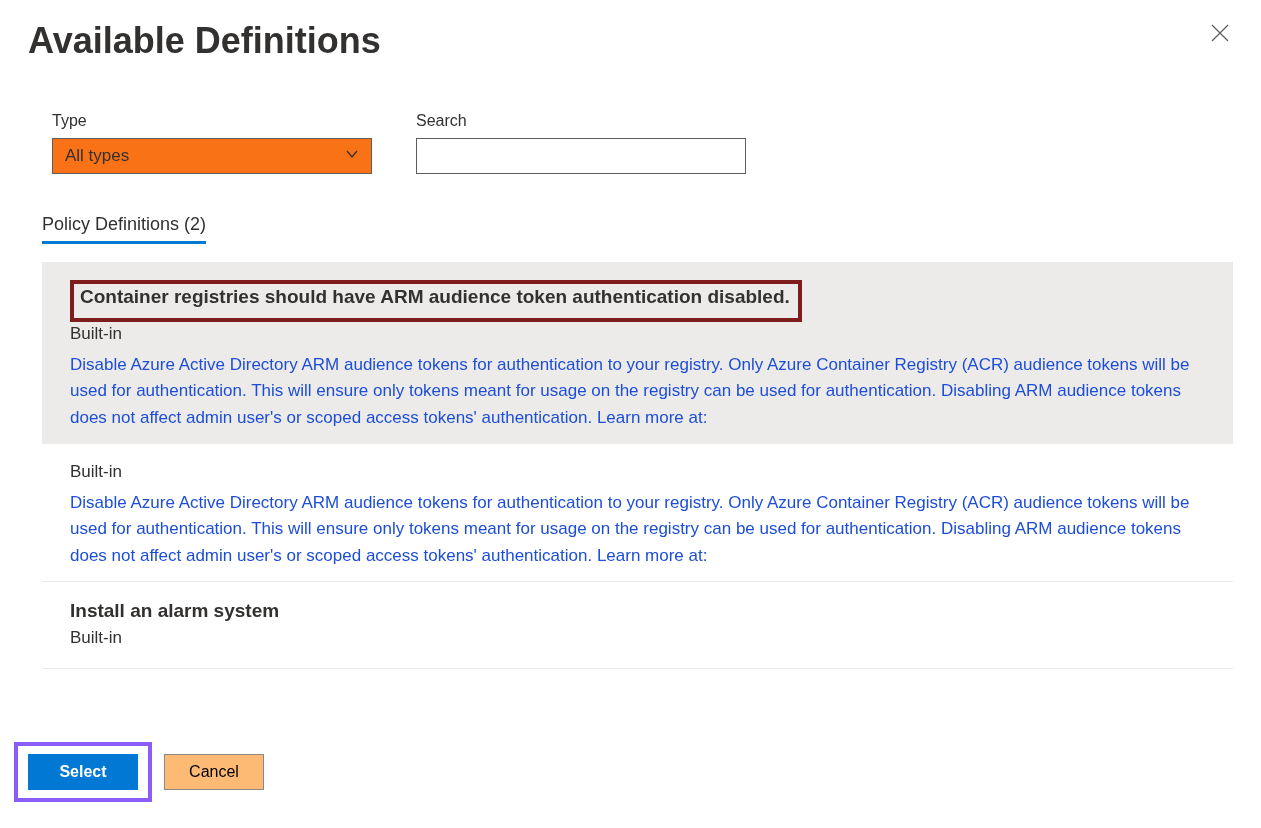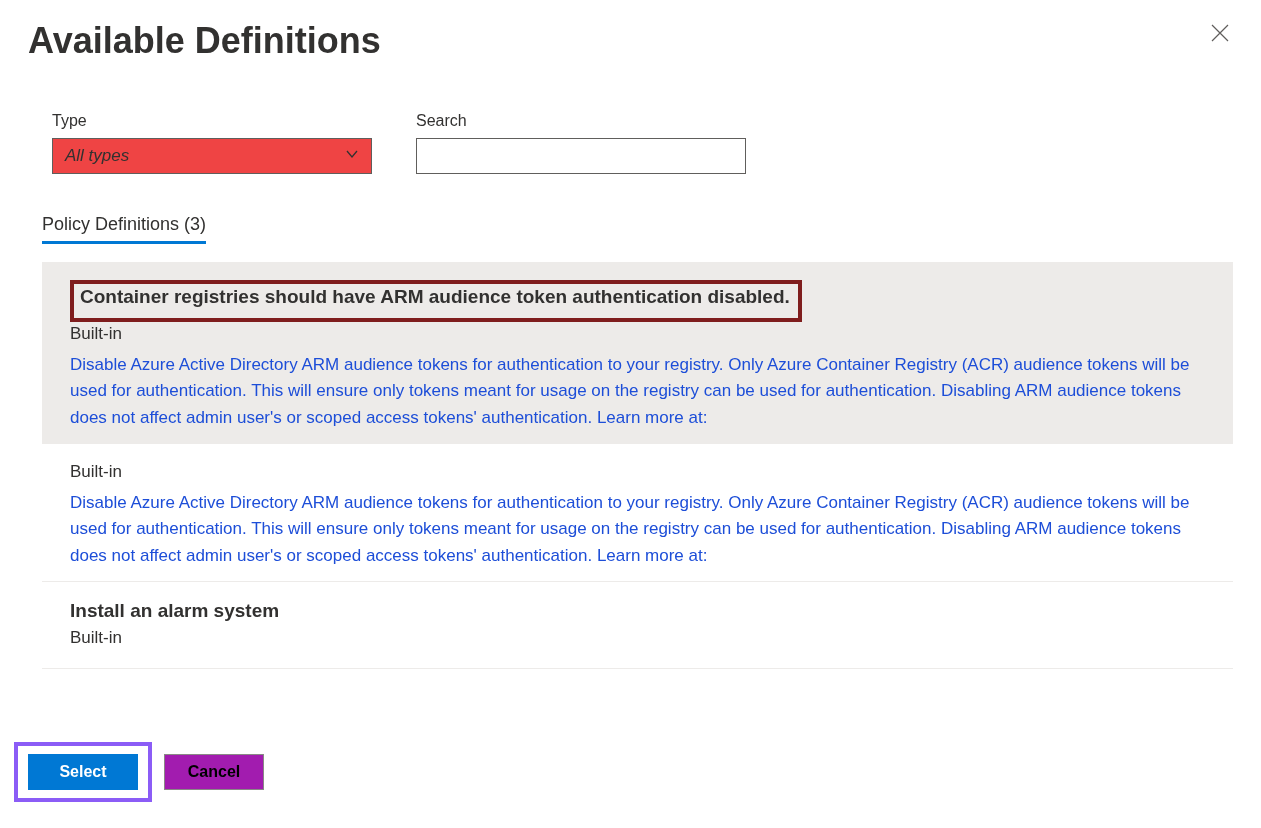--- a/index.html
+++ b/index.html
@@ -55,28 +55,27 @@
     }
     .filter-label {
       font-size: 16px;
       color: #323130;
       margin-bottom: 8px;
     }
     .type-select {
       width: 320px;
       height: 36px;
       border: 1px solid #605e5c;
-      background: #ef4444;
+      background: #f97316;
       padding: 0 12px;
       font-size: 17px;
       display: flex;
       align-items: center;
       justify-content: space-between;
       cursor: pointer;
-      font-style: italic;
     }
     .chevron-down {
       display: inline-block;
     }
     .search-input {
       width: 330px;
       height: 36px;
       border: 1px solid #605e5c;
       padding: 0 12px;
       font-size: 16px;
@@ -163,23 +162,23 @@
     .footer-highlight {
       border: 4px solid #8b5cf6;
       padding: 8px 10px;
       display: inline-flex;
     }
     .btn {
       height: 36px;
       padding: 0 20px;
       font-size: 16px;
       border: 1px solid #8a8886;
-      background: #a21caf;
-      cursor: pointer;
-      font-weight: 700;
+      background: #fdba74;
+      cursor: pointer;
+      font-weight: 400;
     }
     .btn-primary {
       background: #0078d4;
       color: #ffffff;
       border: 1px solid #0078d4;
       font-weight: 600;
       min-width: 110px;
     }
     .btn-secondary {
       min-width: 100px;
@@ -212,21 +211,21 @@
         </span>
       </div>
     </div>
     <div class="filter-group">
       <label class="filter-label">Search</label>
       <input class="search-input" type="text" value="" style="">
     </div>
   </div>
 
   <div class="tabs">
-    <span class="tab">Policy Definitions (3)</span>
+    <span class="tab">Policy Definitions (2)</span>
   </div>
 
   <div class="list-container">
     <div class="list-scroll">
 
       <div class="list-item selected">
         <div class="highlight-box">
           <span class="item-title">Container registries should have ARM audience token authentication disabled.</span>
         </div>
         <div class="item-type">Built-in</div>

